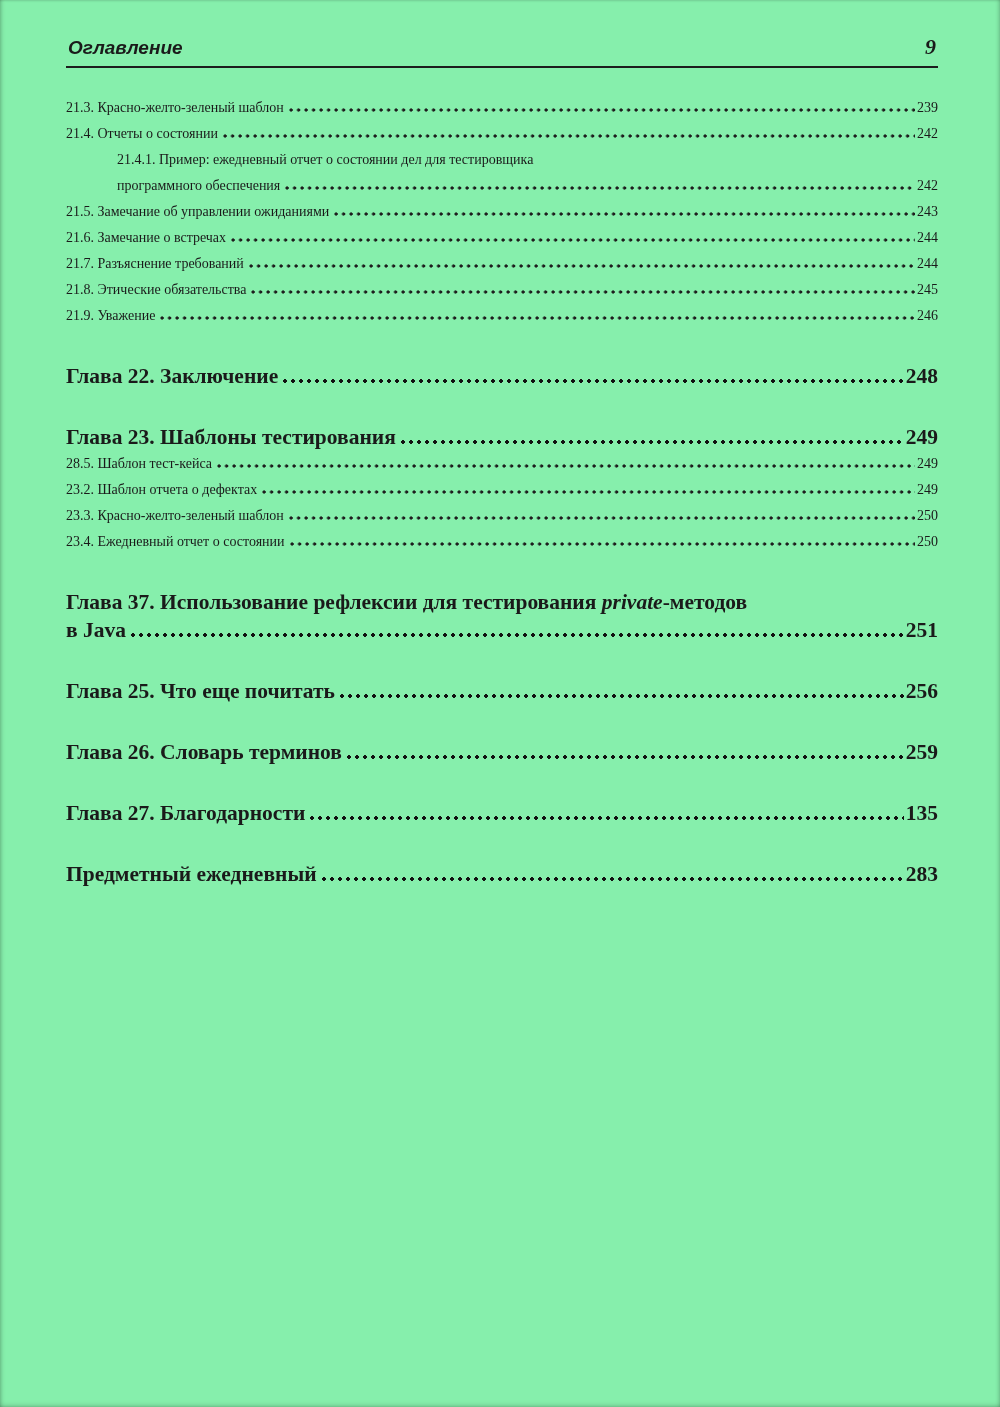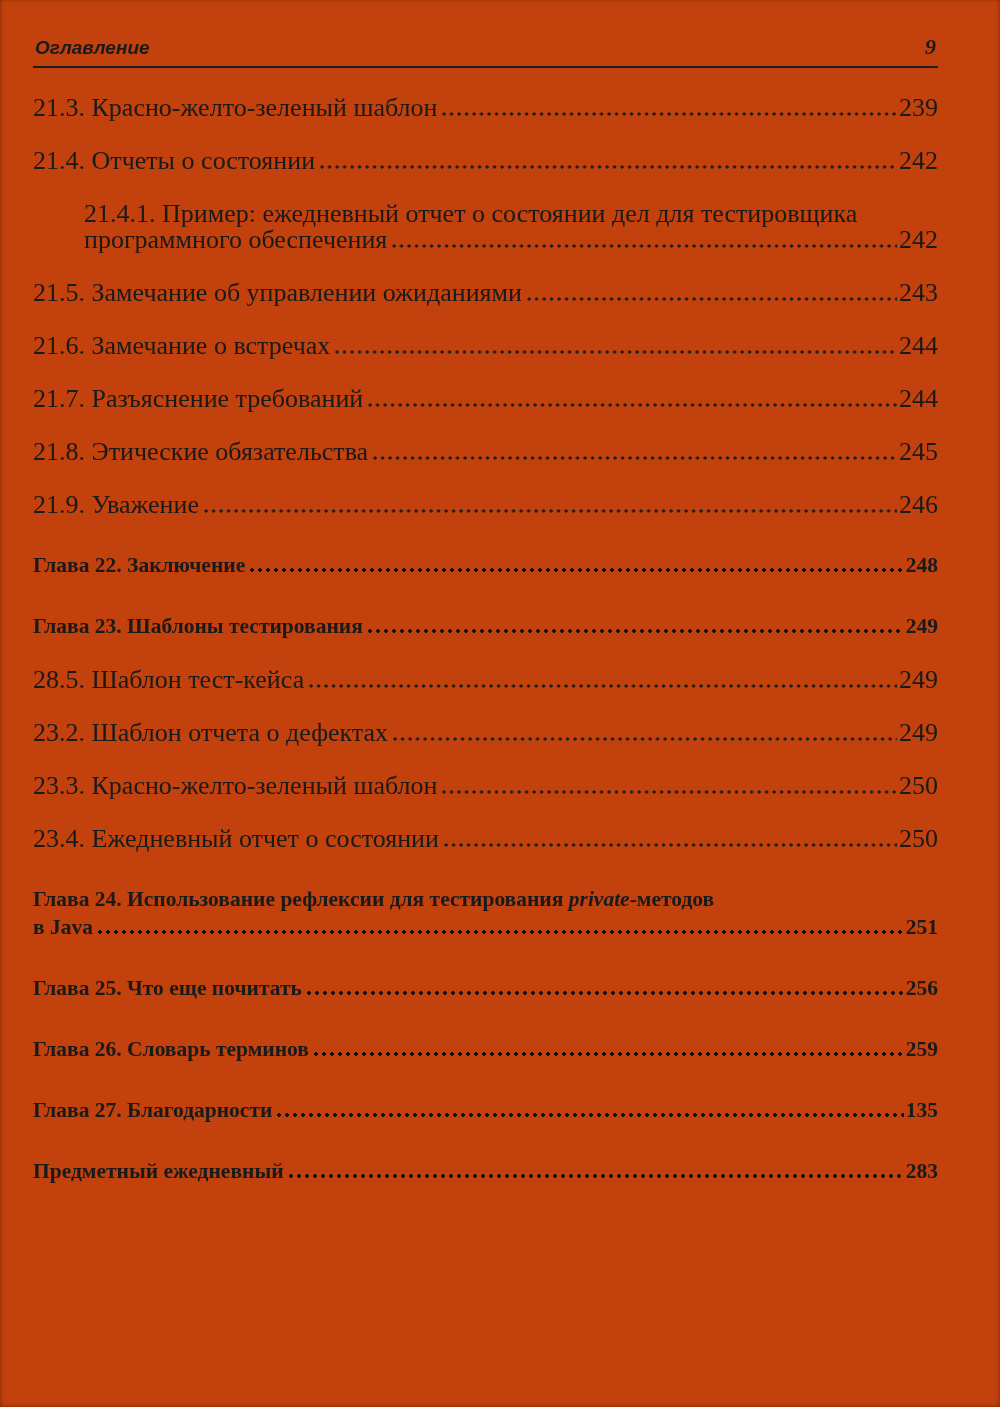--- a/index.html
+++ b/index.html
@@ -1,37 +1,37 @@
 <!DOCTYPE html>
 <html><head>
 <meta charset="utf-8">
 <style>
   html, body { margin: 0; padding: 0; background: #ffffff; }
   .page {
     position: relative;
     width: 1000px;
     height: 1407px;
-    background: #c2410c;
+    background: #86efac;
     color: #1a1a1a;
     font-family: "Liberation Serif", serif;
     box-sizing: border-box;
-    padding: 34px 62px 40px 33px;
+    padding: 34px 62px 40px 66px;
     box-shadow: inset 3px 0 5px -3px rgba(0,0,0,.35),
                 inset -3px 0 5px -3px rgba(0,0,0,.30),
                 inset 0 -4px 6px -4px rgba(0,0,0,.25),
                 inset 0 2px 3px -2px rgba(0,0,0,.15);
     overflow: hidden;
   }
   .hdr { display: flex; align-items: baseline; justify-content: space-between; padding: 0 2px; }
   .hdr-title { font-family: "Liberation Sans", sans-serif; font-style: italic; font-weight: 600; font-size: 19px; }
   .hdr-page  { font-style: italic; font-weight: bold; font-size: 22px; }
   .hdr-rule  { border: 0; border-top: 2px solid #1d1d1d; margin: 6px 0 0 0; }
 
   .toc { margin-top: 27px; }
-  .row { font-size: 26px; line-height: 26px; margin-top: 27px; }
+  .row { font-size: 14px; line-height: 26px; }
   .flexline { display: flex; align-items: baseline; }
   .lbl { white-space: nowrap; }
   .pg  { white-space: nowrap; }
   .dots {
     flex: 1 1 auto;
     min-width: 16px;
     height: 4px;
     margin: 0 2px 0 5px;
     background-image: radial-gradient(circle at 2px 2px, #1d1d1d 1.45px, rgba(0,0,0,0) 1.75px);
     background-size: 7.5px 4px;
@@ -143,21 +143,21 @@
     </div>
 
     <div class="row flexline">
       <span class="lbl">23.4. Ежедневный отчет о состоянии</span>
       <span class="dots"></span>
       <span class="pg">250</span>
     </div>
 
     <div class="row chapter">
       <div>
-        <span>Глава 24. Использование рефлексии для тестирования </span><span class="it">private</span><span>-методов</span>
+        <span>Глава 37. Использование рефлексии для тестирования </span><span class="it">private</span><span>-методов</span>
       </div>
       <div class="flexline">
         <span class="lbl">в Java</span>
         <span class="dots"></span>
         <span class="pg">251</span>
       </div>
     </div>
 
     <div class="row chapter flexline">
       <span class="lbl">Глава 25. Что еще почитать</span>

